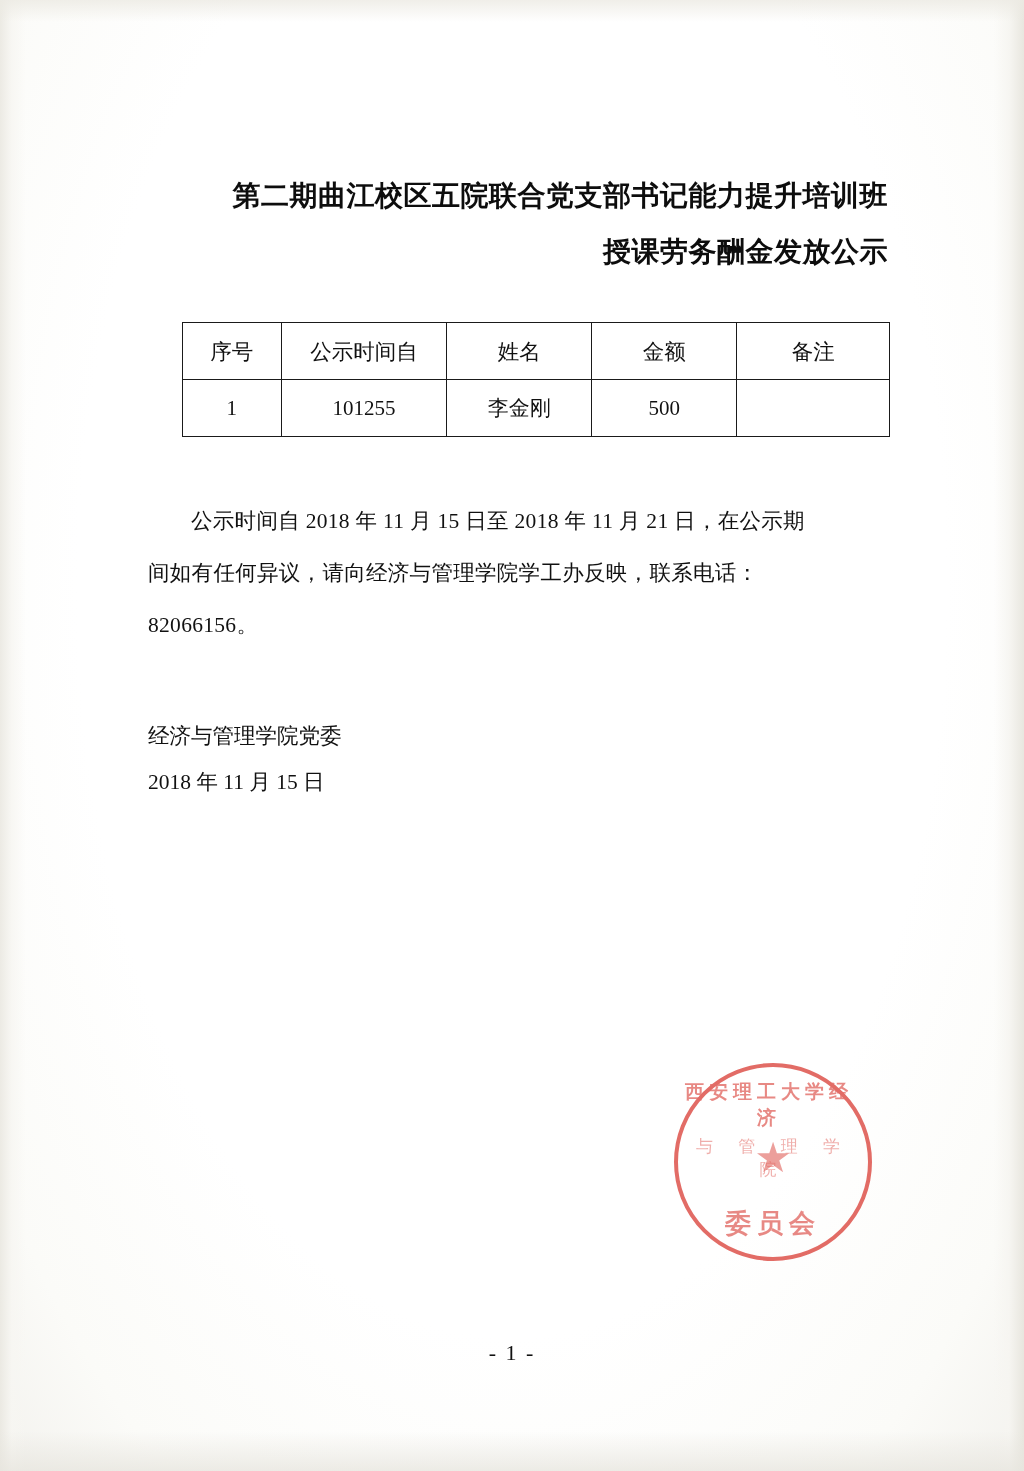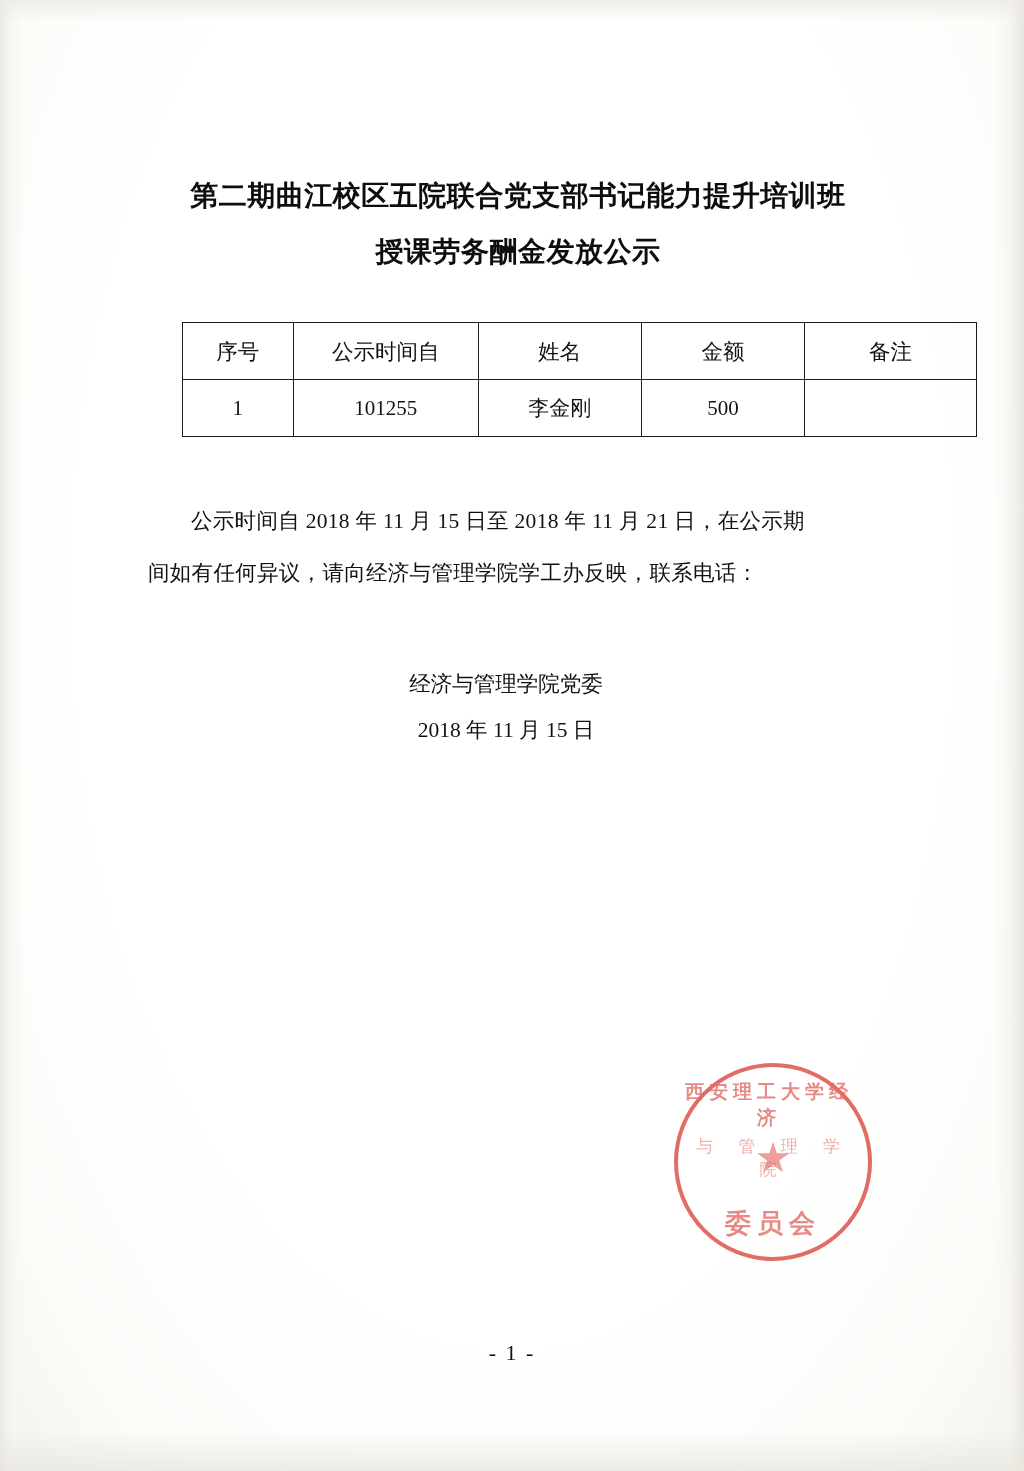--- a/index.html
+++ b/index.html
@@ -46,21 +46,21 @@
     background: linear-gradient(to top, #e7e5de 0%, rgba(255,255,255,0) 100%);
     opacity: .75;
   }
   .content {
     position: absolute;
     left: 148px;
     top: 0;
     width: 740px;
   }
   .doc-title {
-    text-align: center;
+    text-align: right;
     font-family: "DejaVu Sans", "Liberation Sans", sans-serif;
     font-weight: bold;
     font-size: 28px;
     line-height: 56px;
     letter-spacing: 0.5px;
     color: #0d0d0d;
   }
   .title-line-1 { margin-top: 168px; }
   .title-line-2 { }
 
@@ -74,21 +74,21 @@
     color: #111;
   }
   .body-text p {
     margin: 0;
     text-indent: 2em;
   }
 
   table.payment-table {
     margin: 42px 0 0 34px;
     border-collapse: collapse;
-    width: 795px;
+    width: 708px;
     font-size: 21px;
   }
   table.payment-table td, table.payment-table th {
     border: 1.5px solid #1a1a1a;
     text-align: center;
     font-weight: normal;
     height: 52px;
     padding: 2px 4px;
   }
   table.payment-table th { font-size: 21.5px; }
@@ -104,21 +104,21 @@
     line-height: 52px;
     text-align: justify;
     text-justify: inter-ideograph;
     letter-spacing: 0.3px;
   }
   .closing p { margin: 0; }
   .closing .indent { text-indent: 2em; }
 
   .signature {
     margin-top: 62px;
-    text-align: center;
+    text-align: left;
     padding-right: 24px;
     font-size: 21.5px;
     line-height: 46px;
     position: relative;
     z-index: 3;
     font-family: Liberation Serif, serif;
   }
 
   .seal {
     position: absolute;
@@ -215,20 +215,21 @@
           <td class="col-2">李金刚</td>
           <td class="col-3">500</td>
           <td class="col-4"></td>
         </tr>
       </tbody>
     </table>
 
     <div class="closing">
       <p class="indent">公示时间自 2018 年 11 月 15 日至 2018 年 11 月 21 日，在公示期</p>
       <p>间如有任何异议，请向经济与管理学院学工办反映，联系电话：</p>
+      <p>82066156。</p>
     </div>
 
     <div class="signature">
       <div>经济与管理学院党委</div>
       <div>2018 年 11 月 15 日</div>
     </div>
 
   </div>
 
   <div class="seal">

